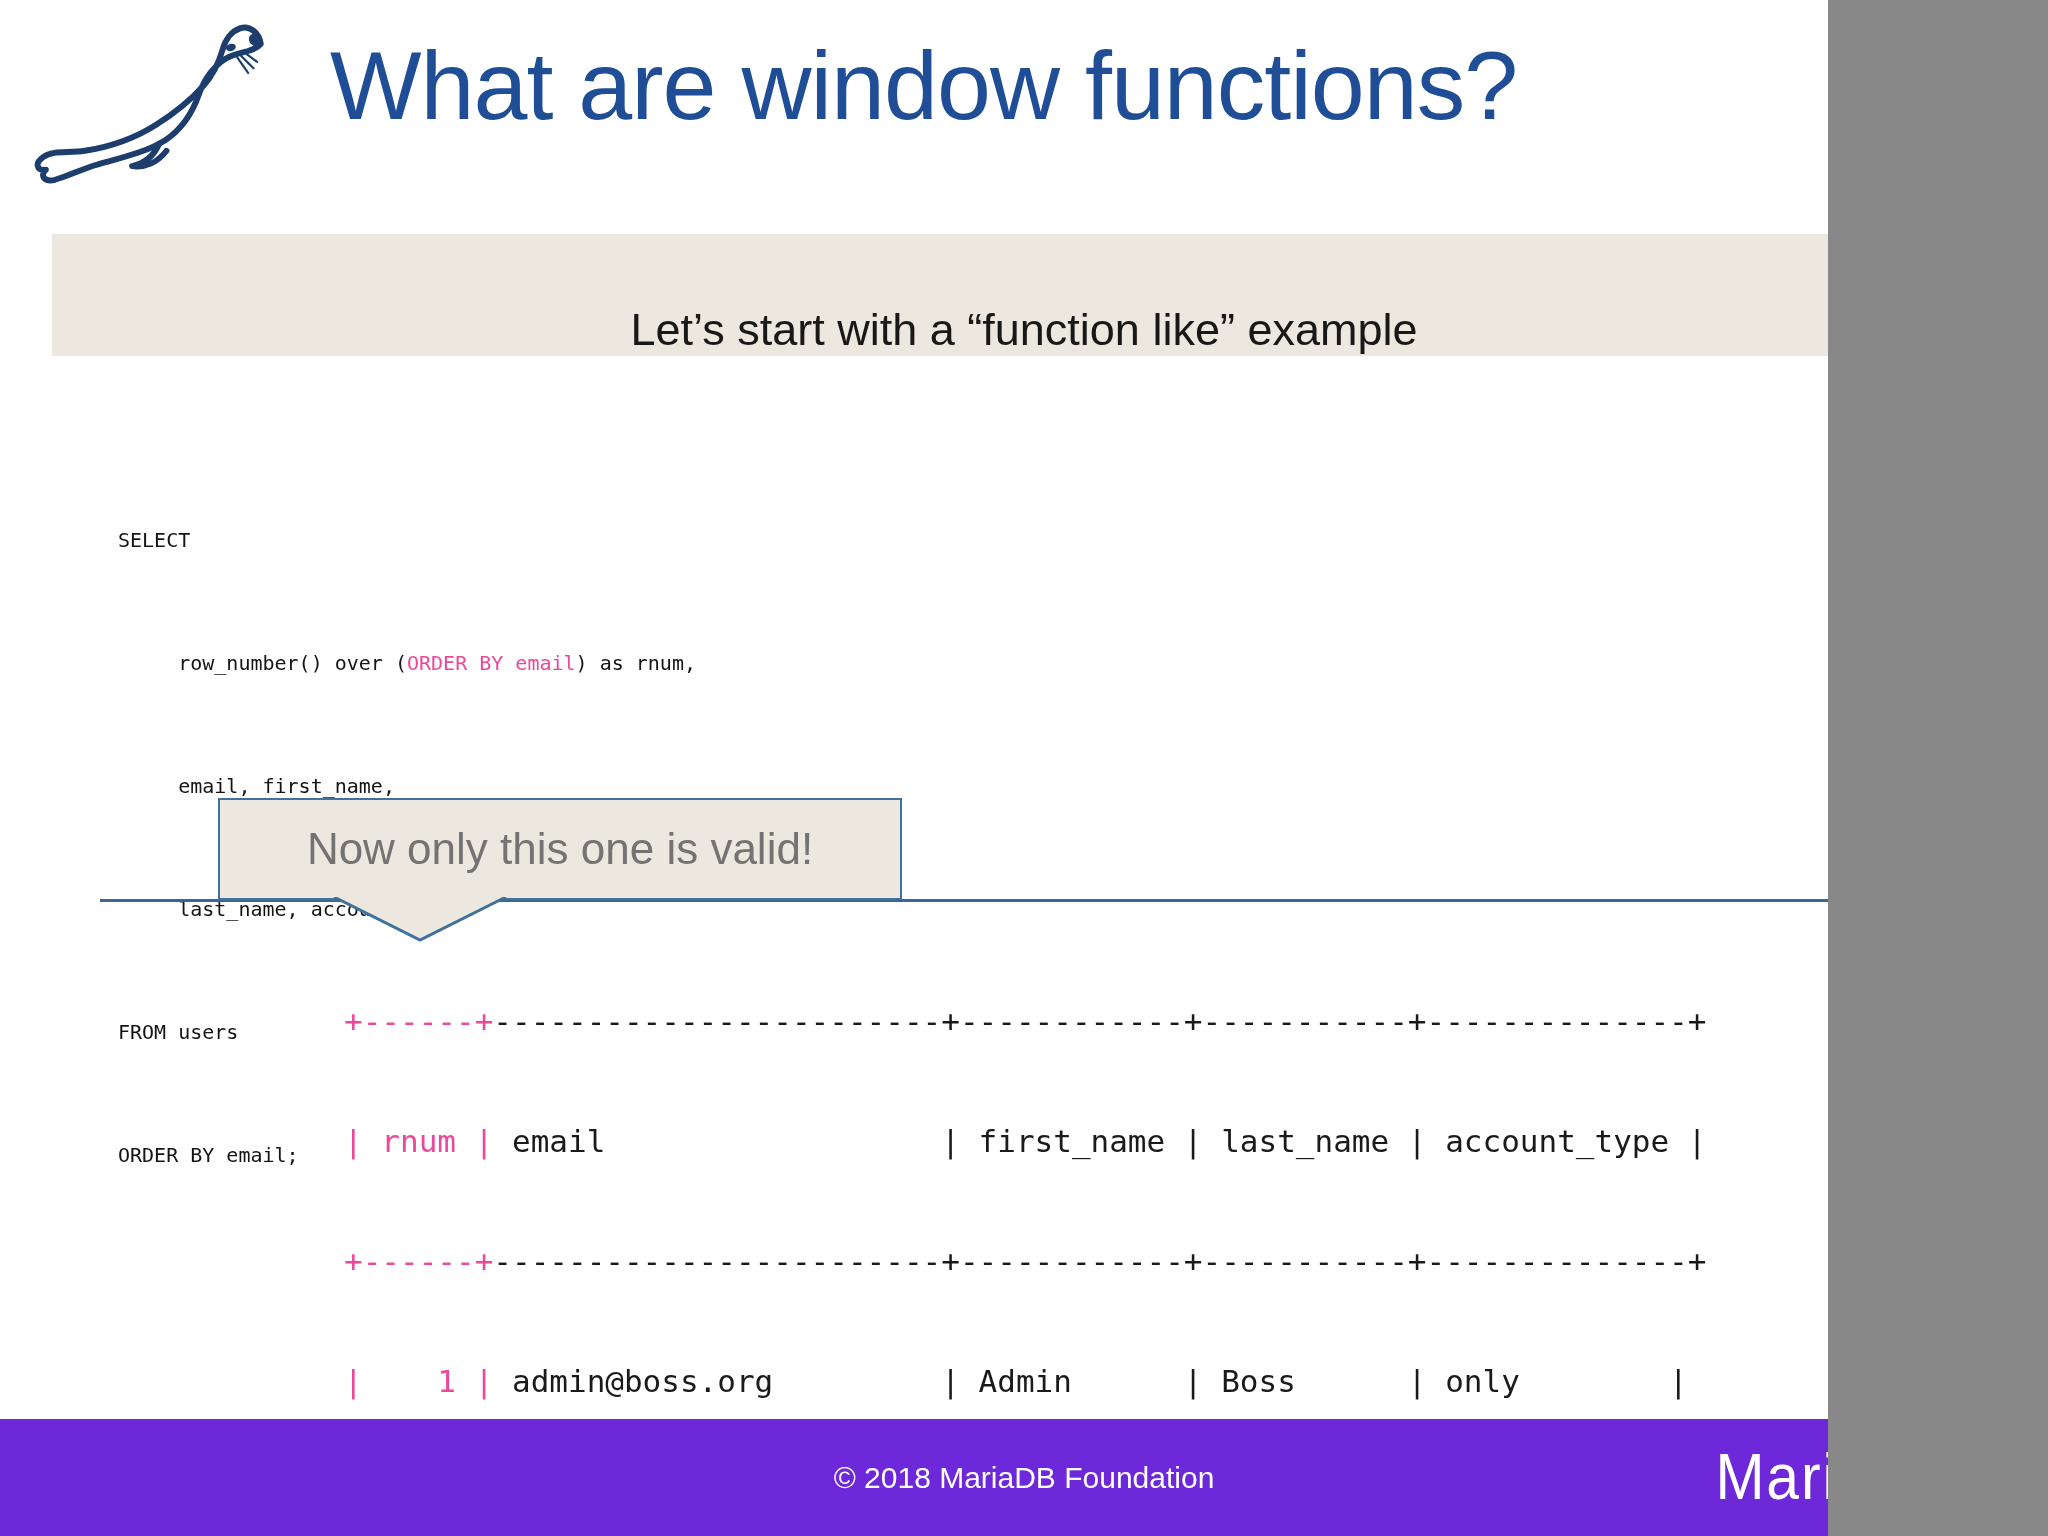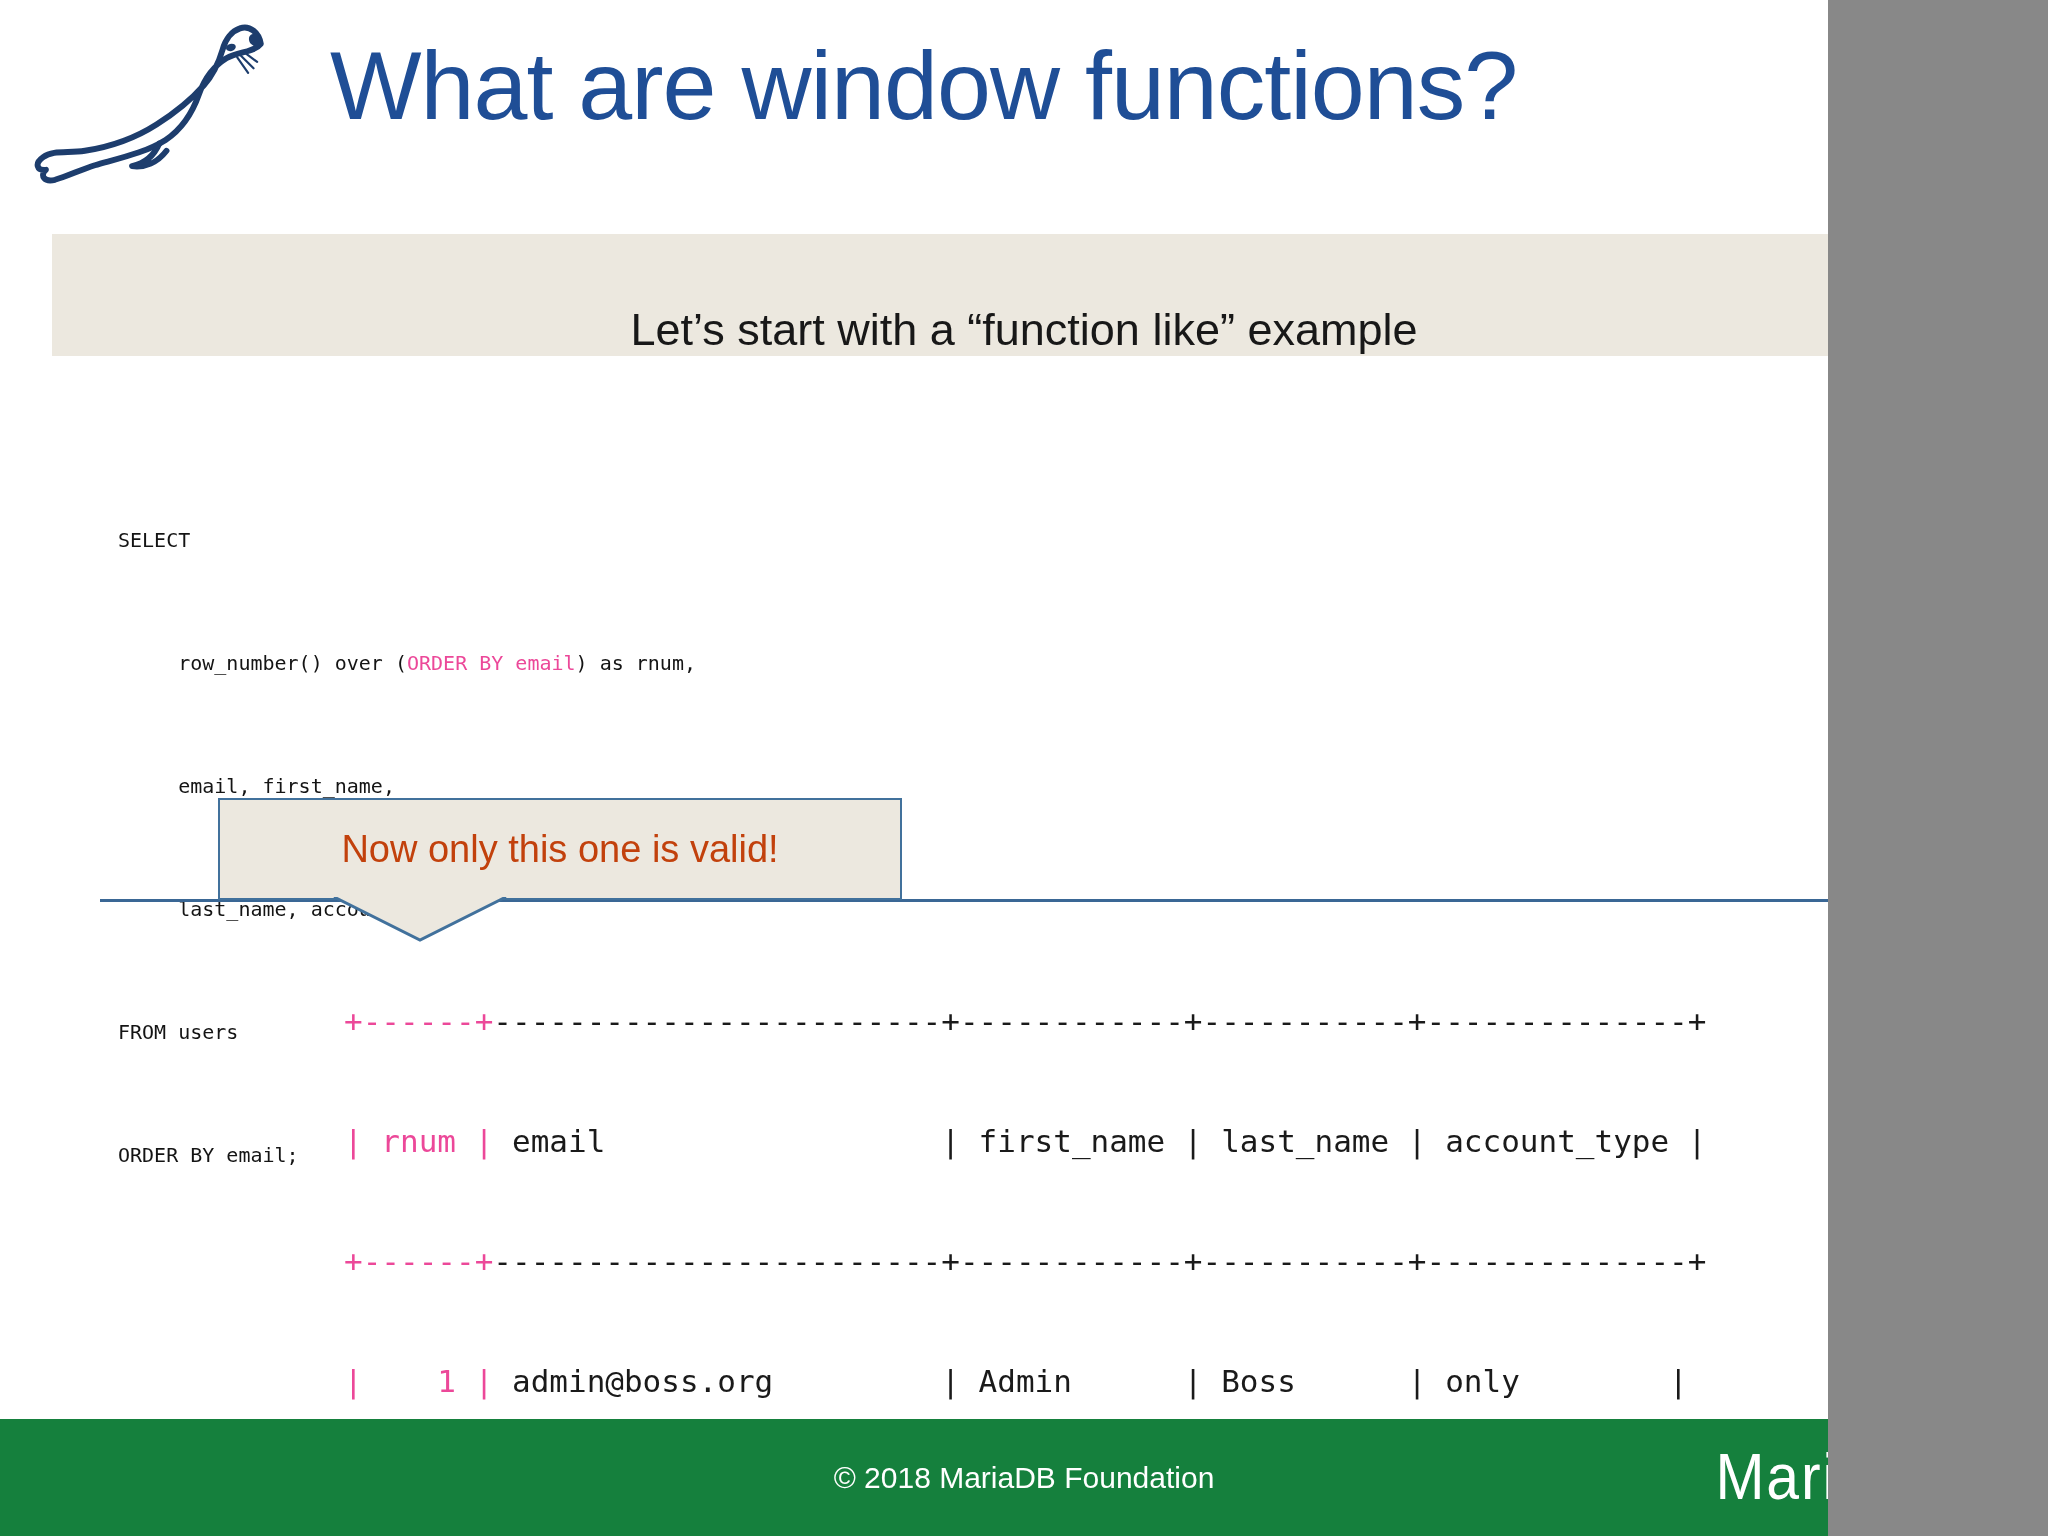--- a/index.html
+++ b/index.html
@@ -27,29 +27,29 @@
   .red { color:#ec4899; }
   .hline {
     position:absolute; left:100px; top:899px; width:1848px; height:0;
     border-top:3px solid #3a6795;
   }
   .callout {
     position:absolute; left:218px; top:798px; width:684px; height:102px;
     box-sizing:border-box; background:#ece8df; border:2.5px solid #41719c;
     display:flex; align-items:center; justify-content:center;
   }
-  .callout span { font-size:38px; color:#c2410c; }
+  .callout span { font-size:44px; color:#737373; }
   .pointer { position:absolute; left:330px; top:897px; width:180px; height:48px; }
   .ascii {
     position:absolute; left:344px; top:921px;
     font-size:31px; line-height:40px; color:#1a1a1a;
   }
   .footer {
     position:absolute; left:0; top:1419px; width:2048px; height:117px;
-    background:#15803d;
+    background:#6d28d9;
   }
   .copyright {
     position:absolute; left:0; top:0; width:100%; height:100%;
     display:flex; align-items:center; justify-content:center;
     color:#ffffff; font-size:30px;
   }
   .brand {
     position:absolute; right:58px; top:50%; transform:translateY(-52%) scale(0.92,1.0);
     color:#ffffff; font-size:64px; font-weight:300; letter-spacing:2px; white-space:nowrap;
   }

